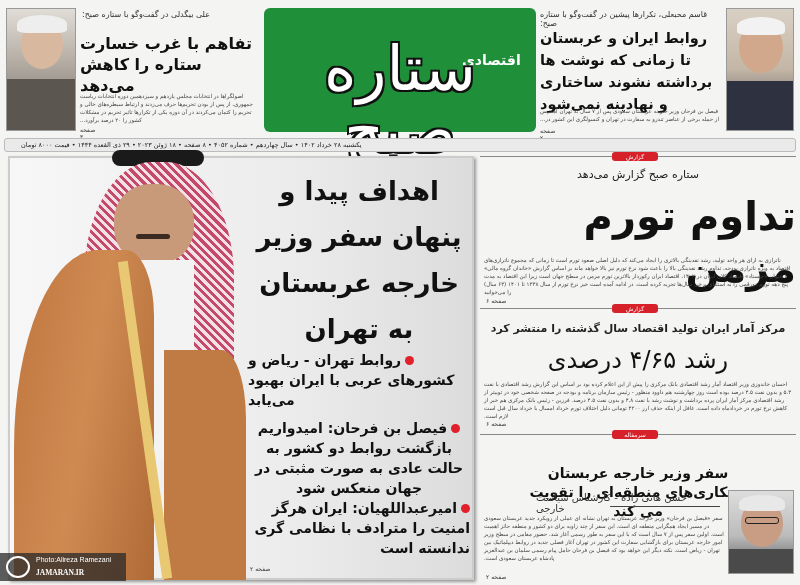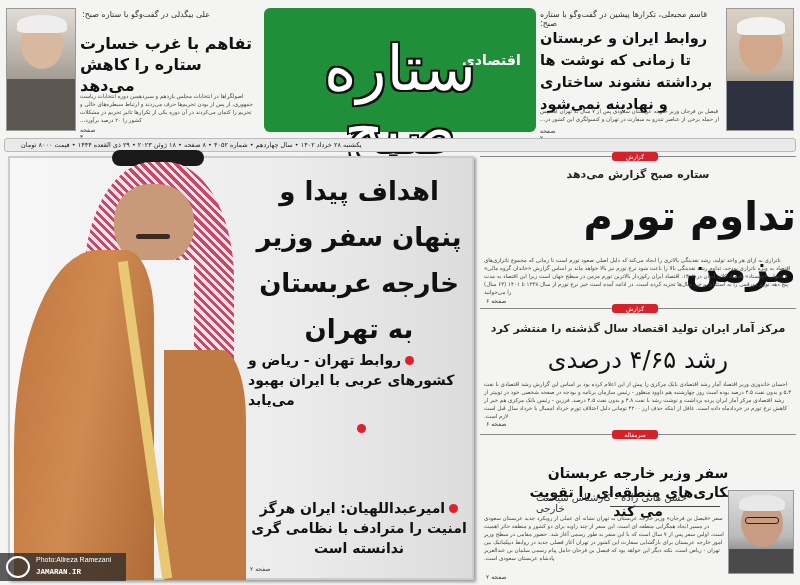--- a/index.html
+++ b/index.html
@@ -62,39 +62,39 @@
   <div style="position:absolute;left:122px;top:84px;width:34px;height:5px;background:#3a2a22;border-radius:3px"></div>
   <div style="position:absolute;left:120px;top:110px;width:60px;height:200px;background:#f3f3f3"></div>
   <div style="position:absolute;left:0;top:100px;width:140px;height:330px;border-radius:60% 20% 0 0;background:linear-gradient(100deg,#c0763f 0%,#cf8a52 50%,#b06a36 100%)"></div>
   <div style="position:absolute;left:150px;top:200px;width:82px;height:230px;border-radius:0 30% 0 0;background:#c07a44"></div>
   <div style="position:absolute;left:126px;top:110px;width:10px;height:320px;background:#e8c872;transform:rotate(-8deg)"></div>
 </div>
 
 <div class="abs" style="left:0;top:553px;width:126px;height:28px;background:rgba(40,40,40,0.75)">
   <div class="abs" style="left:6px;top:3px;width:24px;height:22px;border-radius:50%;border:2px solid #fff"></div>
   <div class="abs" style="left:36px;top:3px;color:#fff;font-size:7px;font-family:'Liberation Sans',sans-serif">Photo:Alireza Ramezani</div>
-  <div class="abs" style="left:36px;top:15px;color:#fff;font-size:7.5px;font-weight:bold;font-family:Liberation Mono, monospace">JAMARAN.IR</div>
+  <div class="abs" style="left:36px;top:15px;color:#fff;font-size:7.5px;font-weight:bold;font-family:Liberation Serif, serif">JAMARAN.IR</div>
 </div>
 
 <div class="abs rtl center" style="left:248px;top:168px;width:222px;font-weight:bold;font-size:26px;line-height:46px;text-align:center">اهداف پیدا و پنهان سفر وزیر خارجه عربستان به تهران</div>
 
 <div class="abs rtl center" style="left:248px;top:350px;width:222px;text-align:left">
   <span class="bullet"></span><span class="bl">روابط تهران - ریاض و کشورهای عربی با ایران بهبود می‌یابد</span>
 </div>
 <div class="abs rtl center" style="left:248px;top:418px;width:222px;text-align:center">
-  <span class="bullet"></span>
+  <span class="bullet"></span><span class="bl">فیصل بن فرحان: امیدواریم بازگشت روابط دو کشور به حالت عادی به صورت مثبتی در جهان منعکس شود</span>
 </div>
-<div class="abs rtl center" style="left:248px;top:498px;width:222px;text-align:center">
+<div class="abs rtl center" style="left:248px;top:498px;width:222px;text-align:right">
   <span class="bullet"></span><span class="bl">امیرعبداللهیان: ایران هرگز امنیت را مترادف با نظامی گری ندانسته است</span>
 </div>
 <div class="abs rtl page-ref" style="left:250px;top:565px;width:30px">صفحه ۲</div>
 
 <div class="abs rule" style="left:480px;top:156px;width:316px"></div>
 <div class="abs redtag" style="left:612px;top:152px;width:46px">گزارش</div>
-<div class="abs rtl center" style="left:480px;top:168px;width:316px;text-align:center;font-size:11px;font-weight:bold;color:#222">ستاره صبح گزارش می‌دهد</div>
+<div class="abs rtl center" style="left:480px;top:168px;width:316px;text-align:center;font-size:11px;font-weight:normal;color:#222">ستاره صبح گزارش می‌دهد</div>
 <div class="abs rtl center" style="left:480px;top:190px;width:316px;text-align:right;font-size:40px;font-weight:bold;line-height:52px;letter-spacing:-1px">تداوم تورم مزمن</div>
 <div class="abs rtl body-txt" style="left:484px;top:256px;width:310px">ناترازی به ازای هر واحد تولید، رشد نقدینگی بالاتری را ایجاد می‌کند که دلیل اصلی صعود تورم است تا زمانی که مجموع ناترازی‌های اقتصاد به ویژه ناترازی بودجه، تداوم رشد نقدینگی بالا را باعث شود نرخ تورم نیز بالا خواهد ماند بر اساس گزارش «خاندان گروه مالی» با عنوان «چیستاد» اقتصاد کلان ایران در ۱۴۰۲، اقتصاد ایران رکوردار بالاترین تورم مزمن در سطح جهان است زیرا این اقتصاد به مدت پنج دهه تورم دورقمی را به استثنای برخی سال‌ها تجربه کرده است. در ادامه آمده است خیز نرخ تورم از سال ۱۳۳۸ تا ۱۴۰۱ (۶۳ سال) را می‌خوانید</div>
 <div class="abs rtl page-ref" style="left:486px;top:297px;width:30px">صفحه ۶</div>
 
 <div class="abs rule" style="left:480px;top:308px;width:316px"></div>
 <div class="abs redtag" style="left:612px;top:304px;width:46px">گزارش</div>
 <div class="abs rtl center" style="left:480px;top:322px;width:316px;text-align:center;font-size:11px;font-weight:bold;color:#222">مرکز آمار ایران تولید اقتصاد سال گذشته را منتشر کرد</div>
 <div class="abs rtl center" style="left:480px;top:342px;width:316px;text-align:center;font-size:24px;font-weight:normal;line-height:36px">رشد ۴/۶۵ درصدی</div>
 <div class="abs rtl body-txt" style="left:484px;top:380px;width:310px">احسان خاندوزی وزیر اقتصاد آمار رشد اقتصادی بانک مرکزی را پیش از این اعلام کرده بود بر اساس این گزارش رشد اقتصادی با نفت ۵.۳ و بدون نفت ۴.۵ درصد بوده است روز چهارشنبه هم داوود منظور - رئیس سازمان برنامه و بودجه در صفحه شخصی خود در توییتر از رشد اقتصادی مرکز آمار ایران پرده برداشت و نوشت رشد با نفت ۴.۸ و بدون نفت ۴.۵ درصد. فرزین - رئیس بانک مرکزی هم خبر از کاهش نرخ تورم در خردادماه داده است. غافل از اینکه حذف ارز ۴۲۰۰ تومانی دلیل اختلاف تورم خرداد امسال با خرداد سال قبل است لازم است.</div>
 <div class="abs rtl page-ref" style="left:486px;top:420px;width:30px">صفحه ۶</div>

